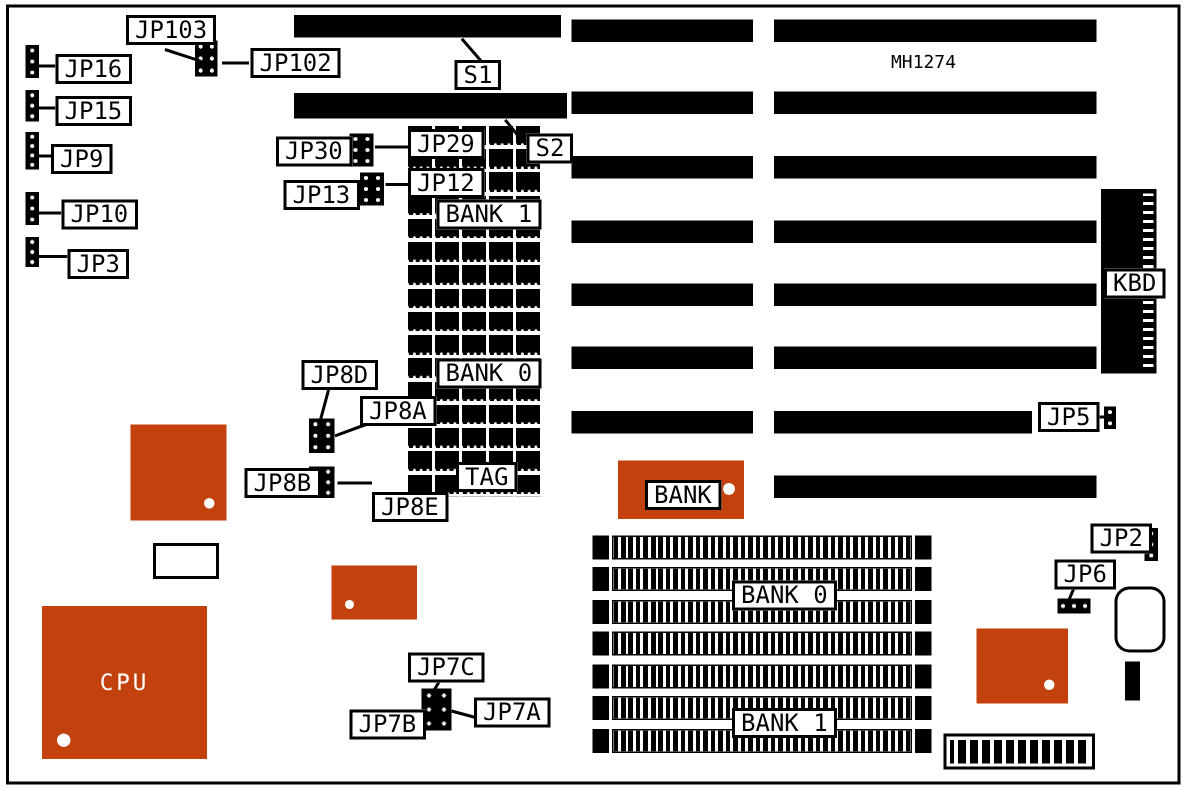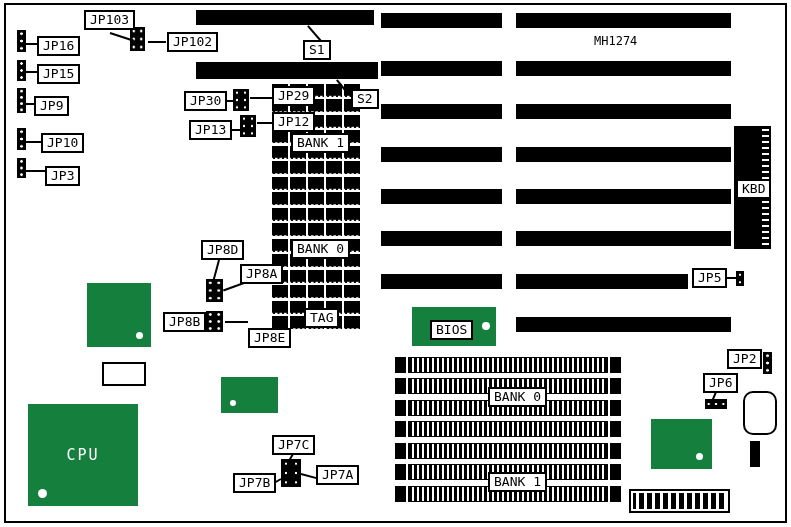--- a/index.html
+++ b/index.html
@@ -1,31 +1,31 @@
 <!DOCTYPE html>
 <html><head>
 <meta charset="utf-8">
 <style>
   html,body{margin:0;padding:0;background:#fff;}
   .page{position:relative;width:791px;height:527px;background:#fff;
         font-family:"DejaVu Sans Mono",monospace;overflow:hidden;}
   .frame{position:absolute;left:4px;top:3px;width:779px;height:516px;border:2px solid #000;}
   .bar{position:absolute;background:#000;}
-  .callout{position:absolute;background:#fff;border:2px solid #000;font-size:13px;line-height:14px;
+  .callout{position:absolute;background:#fff;border:2px solid #000;font-size:16px;line-height:14px;
            padding:1px 4px;white-space:nowrap;z-index:5;color:#000;}
   .plain-text{position:absolute;font-size:12px;color:#000;z-index:2;}
   .leader{position:absolute;height:2px;background:#000;transform-origin:0 50%;z-index:4;}
   .jmp{position:absolute;background-color:#000;z-index:3;
        background-image:radial-gradient(circle,#fff 1.2px,rgba(255,255,255,0) 1.5px);}
   .jv2{background-size:100% 50%;}
   .jv3{background-size:100% 33.4%;}
   .jv4{background-size:100% 25%;}
   .jg{background-size:50% 33.4%;}
   .jh3{background-size:33.4% 100%;}
-  .chip{position:absolute;background:#15803d;text-align:center;}
+  .chip{position:absolute;background:#c2410c;text-align:center;}
   .dot{position:absolute;background:#fff;border-radius:50%;display:block;}
   .mem{position:absolute;left:272px;top:84px;width:90px;height:247px;
        background-color:#000;
        background-image:
          repeating-linear-gradient(90deg,rgba(0,0,0,0) 0 16px,#fff 16px 18px),
          radial-gradient(circle,#fff 1px,rgba(255,255,255,0) 1.3px),
          repeating-linear-gradient(180deg,#000 0 13px,#fff 13px 15.5px);
        background-size:auto,4.5px 15.5px,auto;
        background-position:0 0,2px 5px,0 0;}
   .simm{position:absolute;left:395px;width:226px;height:16px;display:flex;align-items:stretch;}
@@ -181,21 +181,21 @@
   <div class="callout" style="left:272px;top:86px">JP29</div>
   <div class="callout" style="left:189px;top:120px">JP13</div>
   <div class="callout" style="left:272px;top:112px">JP12</div>
   <div class="callout" style="left:291px;top:133px">BANK 1</div>
   <div class="callout" style="left:291px;top:239px">BANK 0</div>
   <div class="callout" style="left:304px;top:308px">TAG</div>
   <div class="callout" style="left:201px;top:240px">JP8D</div>
   <div class="callout" style="left:240px;top:264px">JP8A</div>
   <div class="callout" style="left:163px;top:312px">JP8B</div>
   <div class="callout" style="left:248px;top:328px">JP8E</div>
-  <div class="callout" style="left:430px;top:320px">BIOS</div>
+  <div class="callout" style="left:430px;top:320px">BANK</div>
   <div class="callout" style="left:692px;top:268px">JP5</div>
   <div class="callout" style="left:736px;top:179px">KBD</div>
   <div class="callout" style="left:727px;top:349px">JP2</div>
   <div class="callout" style="left:703px;top:373px">JP6</div>
   <div class="callout" style="left:272px;top:435px">JP7C</div>
   <div class="callout" style="left:233px;top:473px">JP7B</div>
   <div class="callout" style="left:316px;top:465px">JP7A</div>
   <div class="callout" style="left:488px;top:387px">BANK 0</div>
   <div class="callout" style="left:488px;top:472px">BANK 1</div>
 

